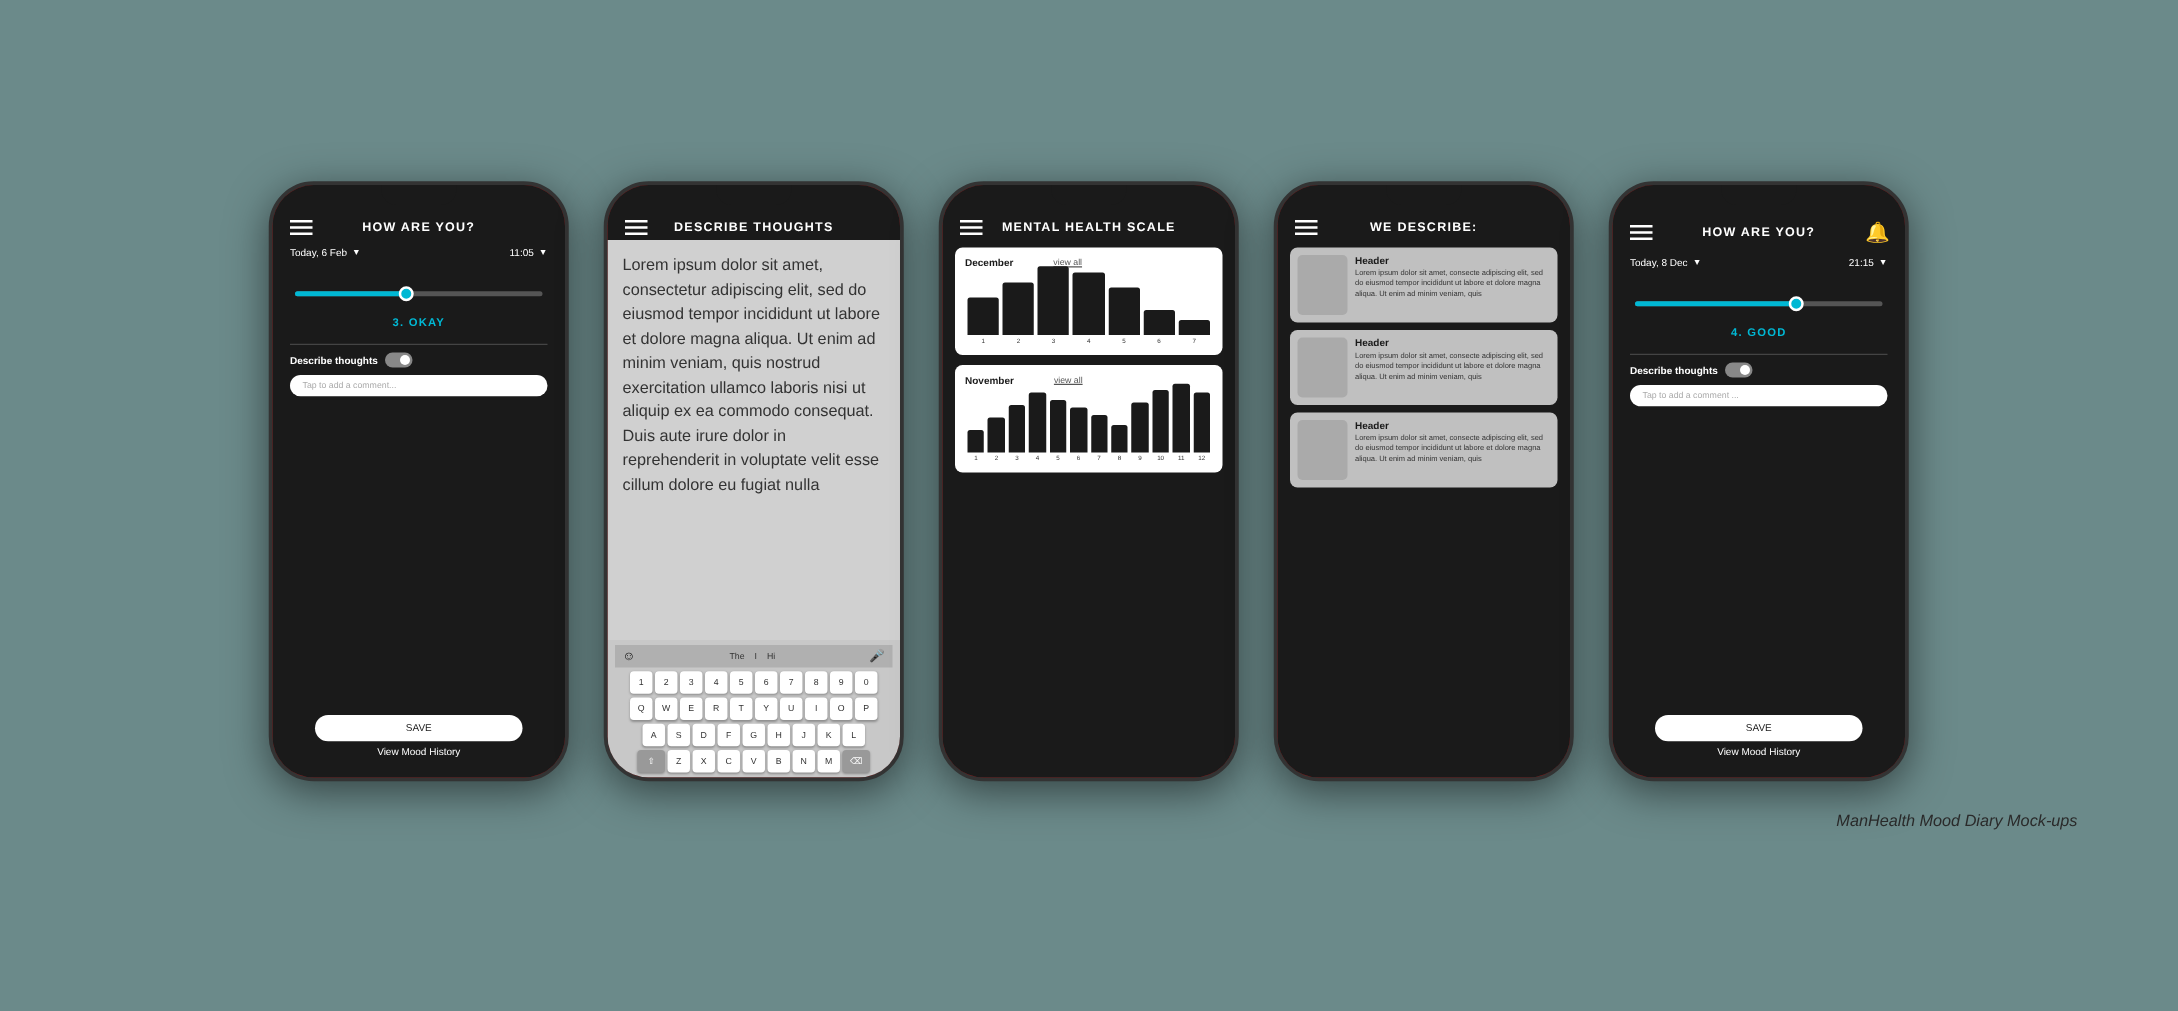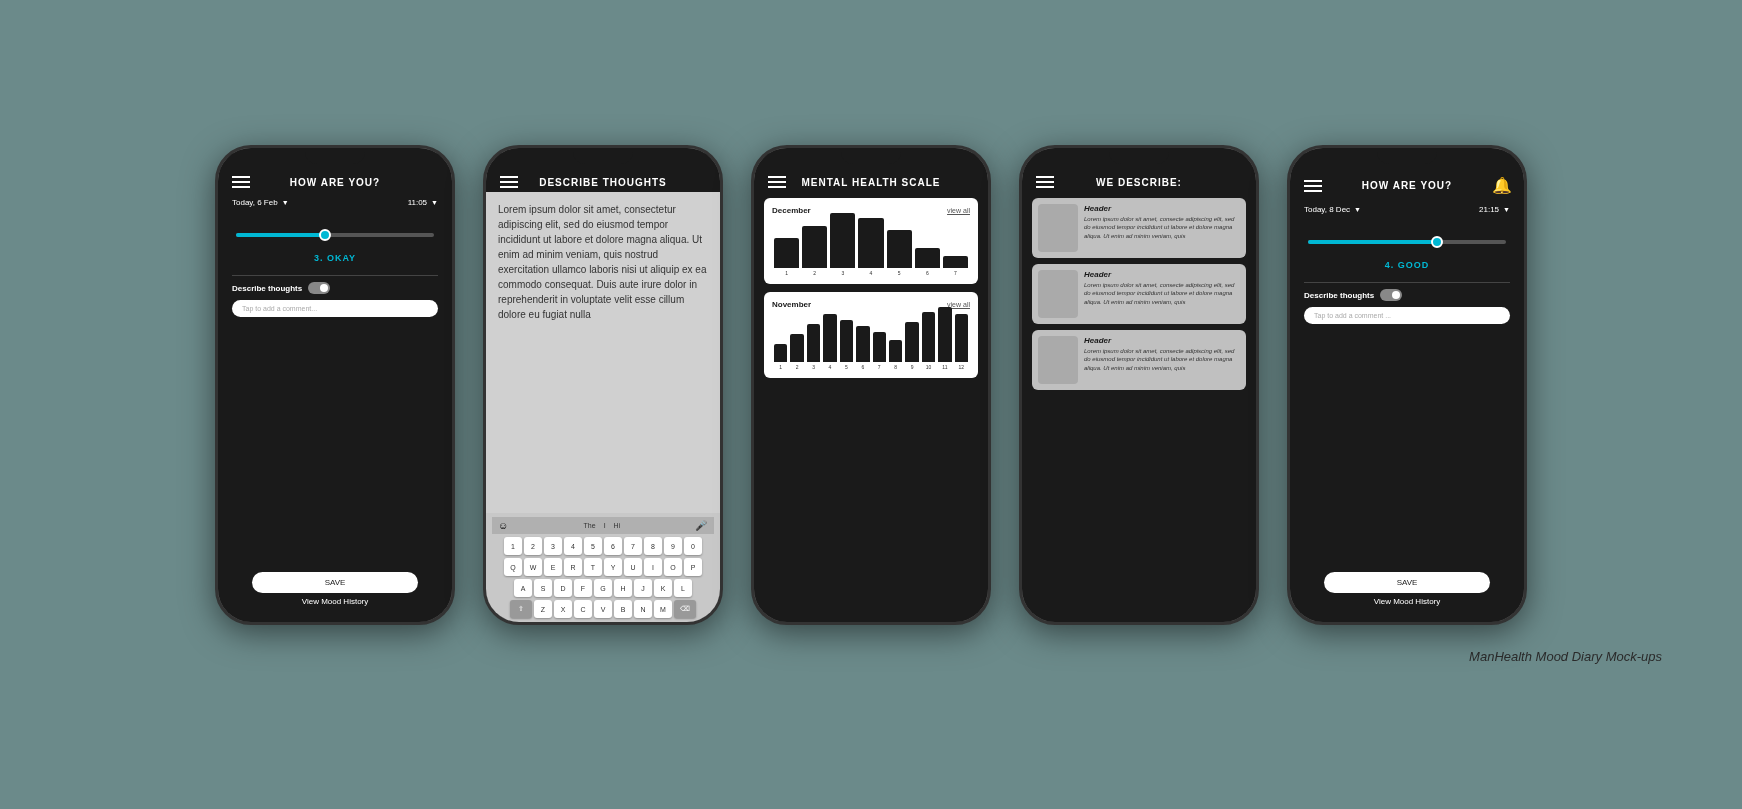--- a/index.html
+++ b/index.html
@@ -18,21 +18,21 @@
     .phones-row {
       display: flex;
       flex-direction: row;
       align-items: center;
       justify-content: center;
       gap: 28px;
     }
 
     
     .phone {
-      background: #737373;
+      background: #7f1d1d;
       border-radius: 36px;
       width: 240px;
       min-height: 480px;
       position: relative;
       box-shadow: 0 8px 32px rgba(0,0,0,0.5);
       overflow: hidden;
       border: 3px solid #333;
       display: flex;
       flex-direction: column;
     }
@@ -224,21 +224,21 @@
     .describe-thoughts-screen {
       flex: 1;
       display: flex;
       flex-direction: column;
     }
 
     .text-area-mock {
       background: #d0d0d0;
       flex: 1;
       padding: 10px 12px;
-      font-size: 10px;
+      font-size: 13px;
       color: #333;
       line-height: 1.5;
       overflow: hidden;
     }
 
     .keyboard-mock {
       background: #c8c8c8;
       padding: 4px 6px;
     }
 
@@ -301,21 +301,20 @@
 
     .chart-block {
       background: white;
       border-radius: 6px;
       padding: 8px;
       margin-bottom: 8px;
     }
 
     .chart-header {
       display: flex;
-      justify-content: space-between;
       align-items: center;
       margin-bottom: 6px;
       gap: 32px;
     }
     .chart-month {
       font-size: 8px;
       font-weight: bold;
       color: #1a1a1a;
     }
     .chart-view-all {
@@ -371,21 +370,20 @@
     .rec-thumb {
       width: 40px;
       height: 48px;
       background: #aaa;
       border-radius: 4px;
       flex-shrink: 0;
     }
 
     .rec-content {
       flex: 1;
-      font-style: italic;
     }
     .rec-title {
       font-size: 8px;
       font-weight: bold;
       color: #1a1a1a;
       margin-bottom: 2px;
     }
     .rec-body {
       font-size: 6px;
       color: #333;

